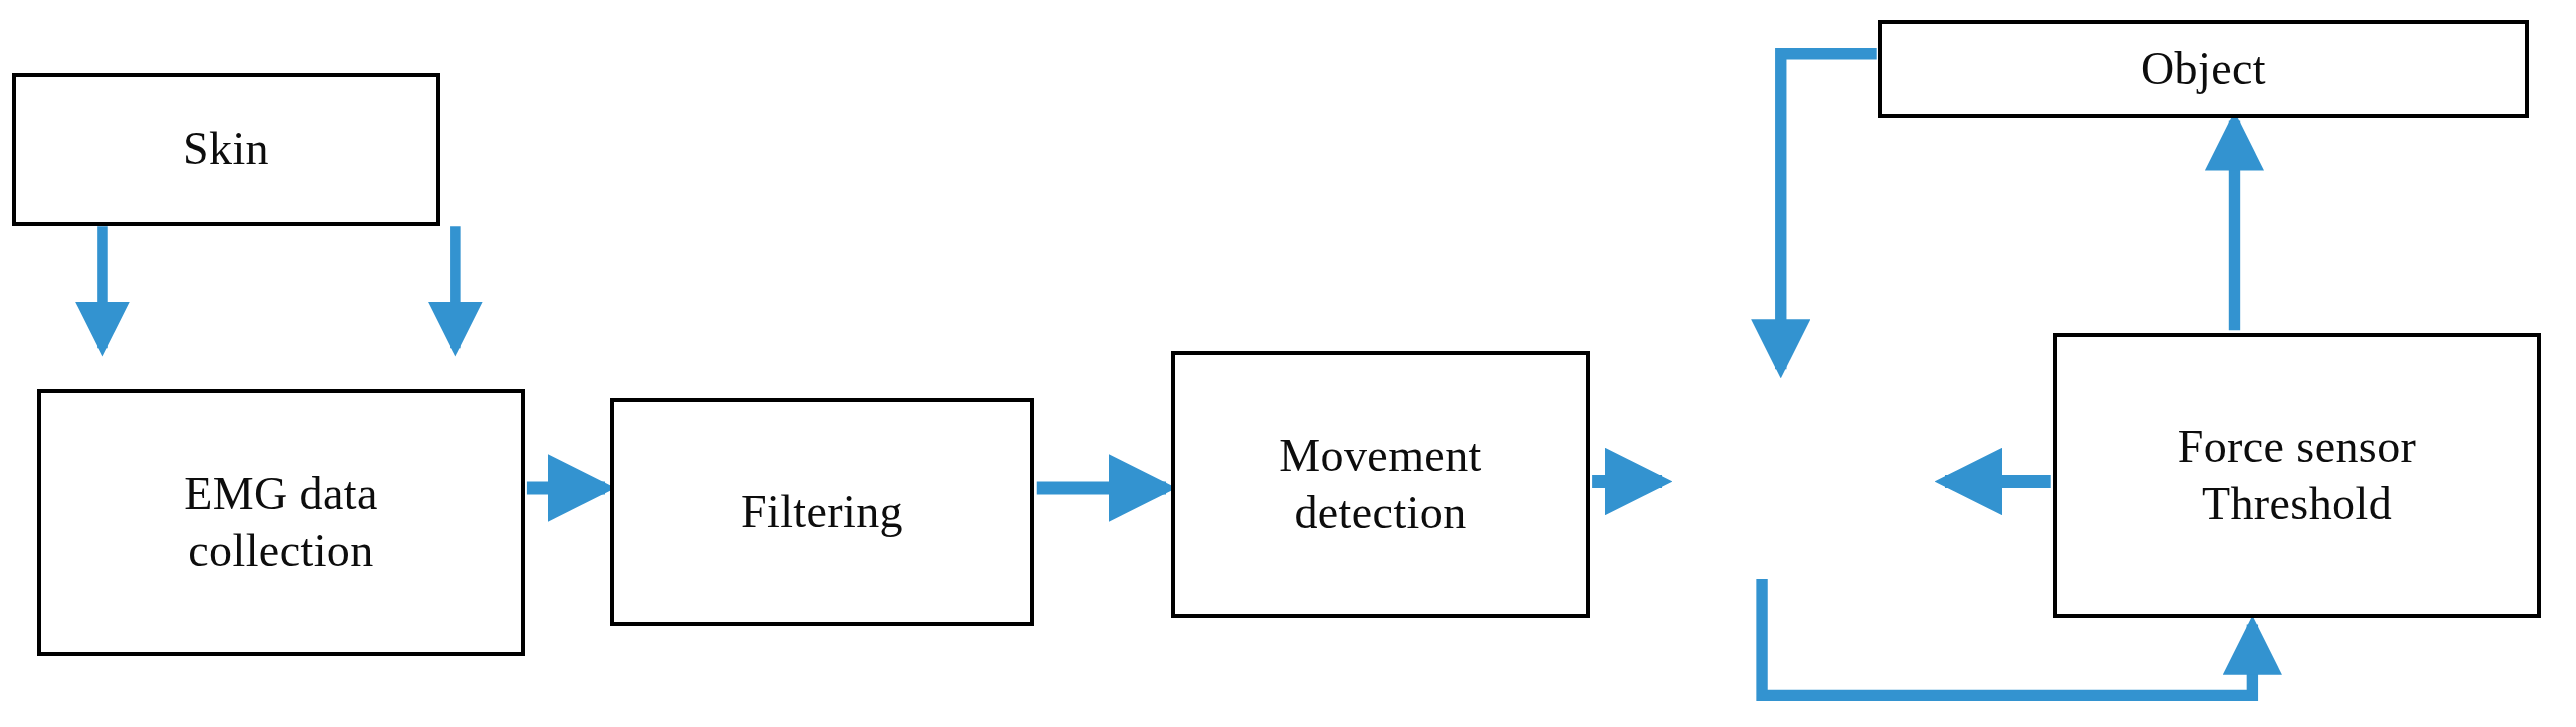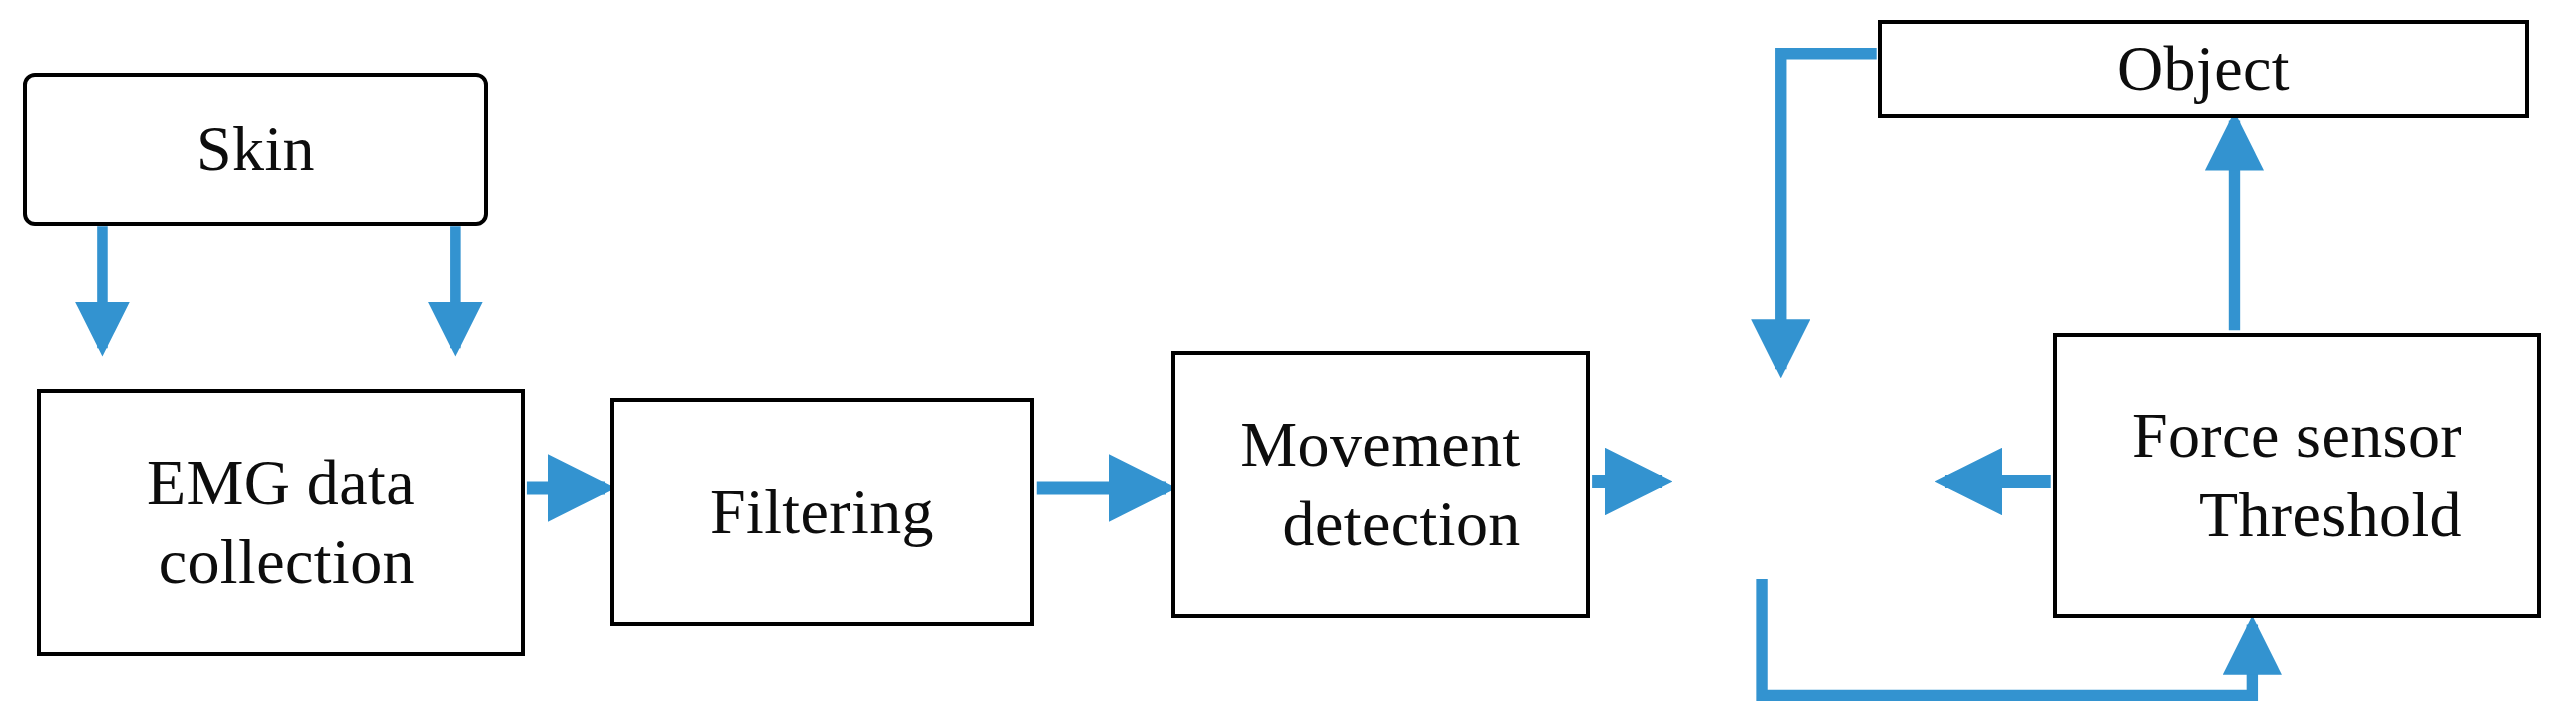--- a/index.html
+++ b/index.html
@@ -18,27 +18,26 @@
     background:#ffffff;
     border:4.9px solid #000000;
     display:flex;
     align-items:center;
     justify-content:center;
     text-align:center;
     z-index:3;
   }
   .node .label{
     font-family:"Liberation Serif", serif;
-    font-size:64px;
+    font-size:46px;
     line-height:1.22;
     color:#0d0d0d;
     letter-spacing:0.4px;
     white-space:pre-line;
     padding:0 4.9px;
-    text-align:right;
   }
   #svg-layer{
     position:absolute;
     left:0; top:0;
     width:2576px;
     height:728px;
     z-index:1;
     pointer-events:none;
   }
   #svg-layer path, #svg-layer line, #svg-layer polyline{
@@ -72,21 +71,21 @@
 
     <polyline points="2308,66 2190,66 2190,454" fill="none" stroke="#3393d0" stroke-width="14" marker-end="url(#arrow-generic)"></polyline>
 
     <line x1="2522" y1="592" x2="2392" y2="592" stroke="#3393d0" stroke-width="16" marker-end="url(#arrow-generic)"></line>
 
     <line x1="2748" y1="406" x2="2748" y2="148" stroke="#3393d0" stroke-width="14" marker-end="url(#arrow-generic)"></line>
 
     <polyline points="2167,712 2167,855 2770,855 2770,768" fill="none" stroke="#3393d0" stroke-width="14" marker-end="url(#arrow-generic)"></polyline>
   </svg>
 
-  <div class="node" style="left:23px; top:73px; width:465px; height:153px;border-radius:12px;">
+  <div class="node" style="left:12px; top:73px; width:428px; height:153px;">
     <span class="label">Skin</span>
   </div>
 
   <div class="node" style="left:37px; top:351px; width:488px; height:267px;margin-top:38px;">
     <span class="label">EMG data
 collection</span>
   </div>
 
   <div class="node" style="left:1171px; top:351px; width:419px; height:267px;">
     <span class="label">Movement

